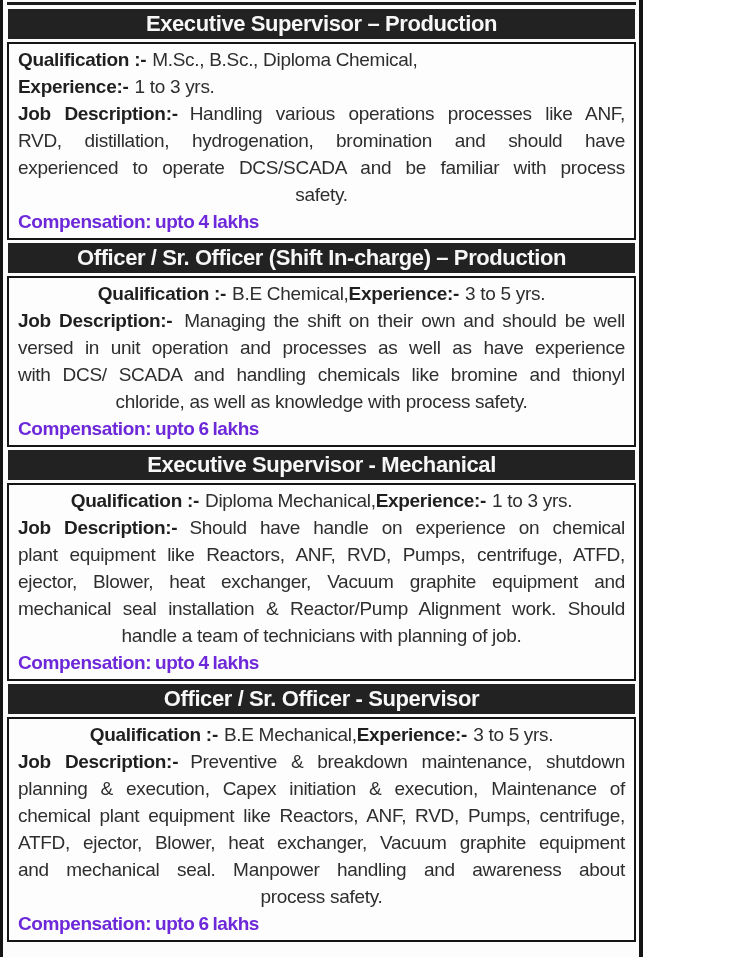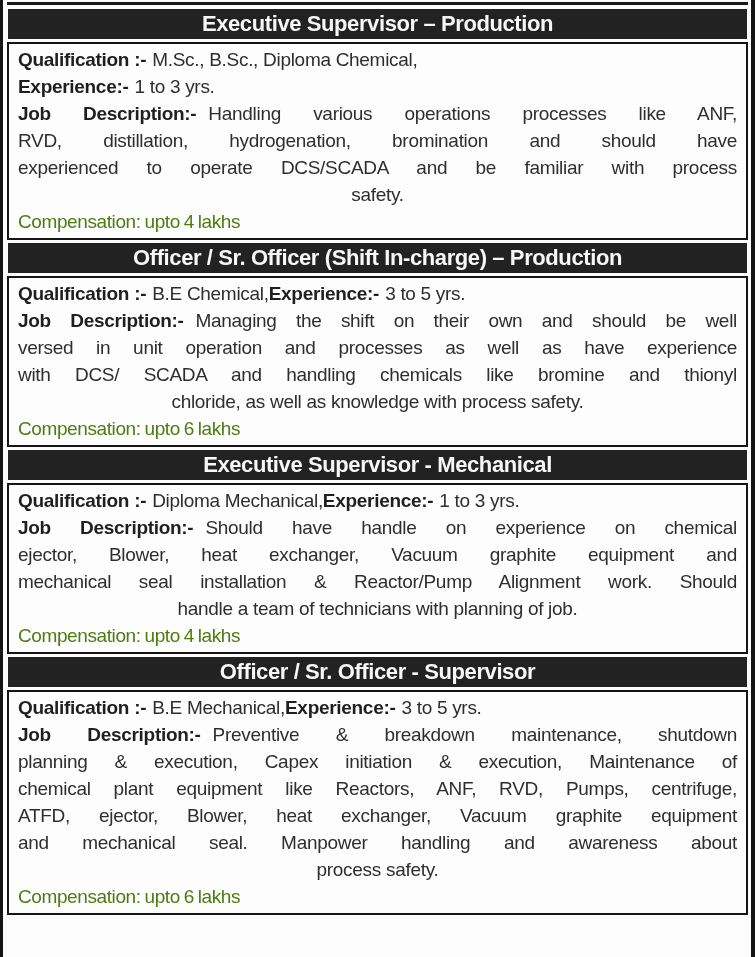--- a/index.html
+++ b/index.html
@@ -5,21 +5,21 @@
   html, body { margin: 0; padding: 0; }
   body {
     width: 755px; height: 957px;
     background: #ffffff;
     font-family: "Liberation Sans", sans-serif;
     color: #2e2e2e;
     overflow: hidden;
   }
   .page {
     position: relative;
-    width: 755px; height: 957px;
+    width: 643px; height: 957px;
     background: #fcfcfc;
     overflow: hidden;
   }
   
   .frame-left  { position: absolute; left: 0; top: 0; width: 3px; height: 957px; background: #141414; }
   .frame-right { position: absolute; right: 0; top: 0; width: 4px; height: 957px; background: #141414; }
   .top-edge-line { position: absolute; left: 7px; right: 7px; top: 2px; height: 3px; background: #1a1a1a; }
 
   .content { padding: 6px 7px 0 7px; }
 
@@ -40,24 +40,24 @@
   }
   .row, .line {
     font-size: 19px;
     line-height: 27px;
     letter-spacing: -0.3px;
     white-space: normal;
   }
   .b { font-weight: bold; color: #1f1f1f; }
   .lbl { margin-right: 6px; }
   .desc-lbl { margin-right: 12px; }
-  .split { display: flex; justify-content: flex-start; }
+  .split { display: flex; justify-content: center; }
   .jl { text-align: justify; text-align-last: justify; }
   .ll { text-align: center; }
-  .comp { font-weight: normal; color: #4d7c0f; letter-spacing: -0.4px; word-spacing: -1px; }
+  .comp { font-weight: bold; color: #6d28d9; letter-spacing: -0.4px; word-spacing: -1px; }
 </style>
 </head>
 <body>
 
 <div class="page">
   <div class="frame-left"></div>
   <div class="frame-right"></div>
   <div class="top-edge-line"></div>
 
   <div class="content">
@@ -115,20 +115,21 @@
           <span>
             <span class="b lbl">Qualification :-</span><span>Diploma Mechanical,</span>
           </span>
           <span>
             <span class="b lbl">Experience:-</span><span>1 to 3 yrs.</span>
           </span>
         </div>
         <div class="line jl">
           <span class="b desc-lbl">Job Description:-</span><span>Should have handle on experience on chemical</span>
         </div>
+        <div class="line jl">plant equipment like Reactors, ANF, RVD, Pumps, centrifuge, ATFD,</div>
         <div class="line jl">ejector, Blower, heat exchanger, Vacuum graphite equipment and</div>
         <div class="line jl">mechanical seal installation &amp; Reactor/Pump Alignment work. Should</div>
         <div class="line ll">handle a team of technicians with planning of job.</div>
         <div class="row comp">Compensation: upto 4 lakhs</div>
       </div>
     </section>
 
     <section>
       <div class="title-bar">
         <span>Officer / Sr. Officer - Supervisor</span>

